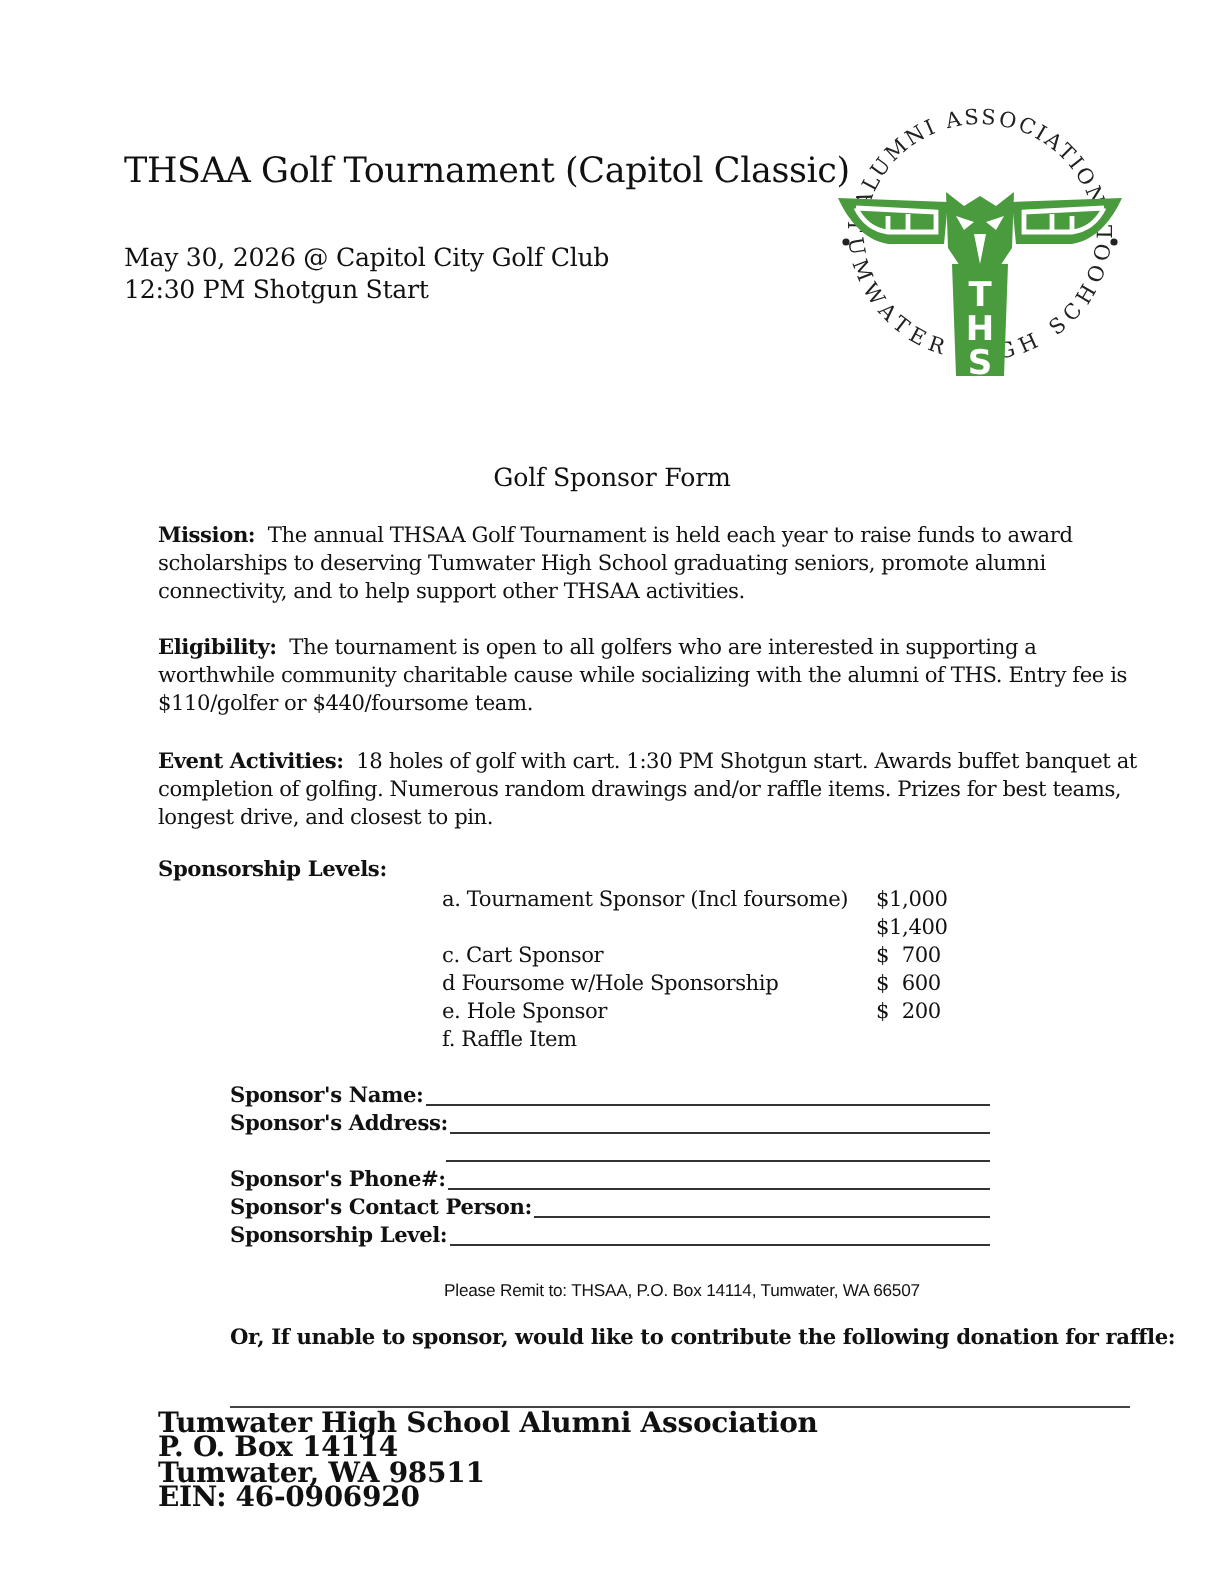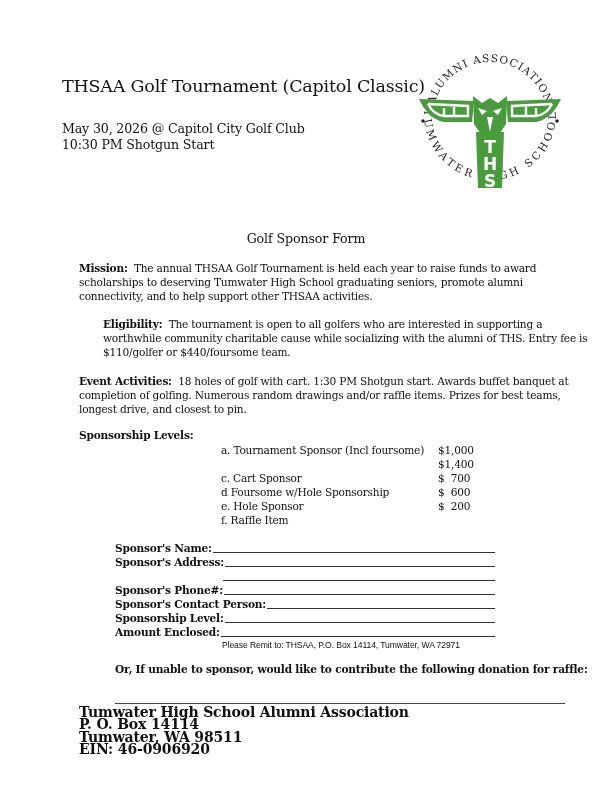--- a/index.html
+++ b/index.html
@@ -50,21 +50,21 @@
     .para {
       left: 79px;
       width: 490px;
       white-space: normal;
       font-size: 10.6px;
       line-height: 14px;
       letter-spacing: -0.22px;
     }
     .para b { font-weight: bold; }
     .mission { top: 261px; }
-    .eligibility { top: 317px; margin-left: 24px; }
+    .eligibility { top: 317px; }
     .activities { top: 374px; }
 
     .levels-heading {
       left: 79px; top: 429px;
       font-size: 10.6px;
       font-weight: bold;
       letter-spacing: -0.2px;
     }
 
     .levels {
@@ -138,21 +138,21 @@
     }
     .footer div { white-space: nowrap; }
   </style>
 </head>
 <body>
 
 <div class="page">
 
   <div class="abs title">THSAA Golf Tournament (Capitol Classic)</div>
   <div class="abs event-line event-date">May 30, 2026 @ Capitol City Golf Club</div>
-  <div class="abs event-line event-time">10:30 PM Shotgun Start</div>
+  <div class="abs event-line event-time">12:30 PM Shotgun Start</div>
 
   <div class="abs logo">
     <svg width="160" height="160" viewBox="0 0 160 160">
       <defs>
         <path id="arcTop" d="M 22 80 A 58 58 0 0 1 138 80"></path>
         <path id="arcBottom" d="M 14 74 A 66 66 0 0 0 146 74"></path>
       </defs>
       <text font-family="DejaVu Serif, serif" font-size="10.5" fill="#222" letter-spacing="1.2">
         <textPath href="#arcTop" startOffset="50%" text-anchor="middle" id="logoTopText">ALUMNI ASSOCIATION</textPath>
       </text>
@@ -254,27 +254,23 @@
       <span class="field-line"></span>
     </div>
     <div class="field-row">
       <span class="field-label">Sponsor's Contact Person:</span>
       <span class="field-line"></span>
     </div>
     <div class="field-row">
       <span class="field-label">Sponsorship Level:</span>
       <span class="field-line"></span>
     </div>
-    <div class="field-row">
-      <span class="field-label">Amount Enclosed:</span>
-      <span class="field-line"></span>
-    </div>
-  </div>
-
-  <div class="abs remit">Please Remit to:  THSAA, P.O. Box 14114, Tumwater, WA 72971</div>
+  </div>
+
+  <div class="abs remit">Please Remit to:  THSAA, P.O. Box 14114, Tumwater, WA 66507</div>
 
   <div class="abs raffle-prompt">Or, If unable to sponsor, would like to contribute the following donation for raffle:</div>
   <div class="abs raffle-line"></div>
 
   <div class="abs footer">
     <div>Tumwater High School Alumni Association</div>
     <div>P. O. Box 14114</div>
     <div>Tumwater, WA 98511</div>
     <div>EIN:  46-0906920</div>
   </div>

